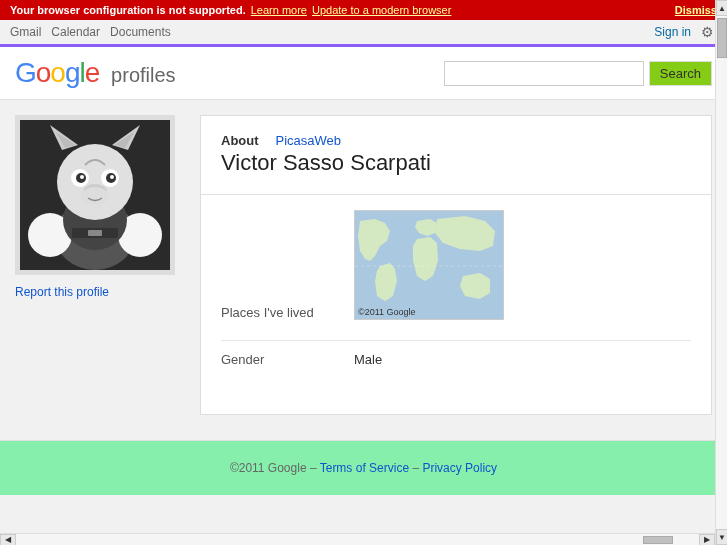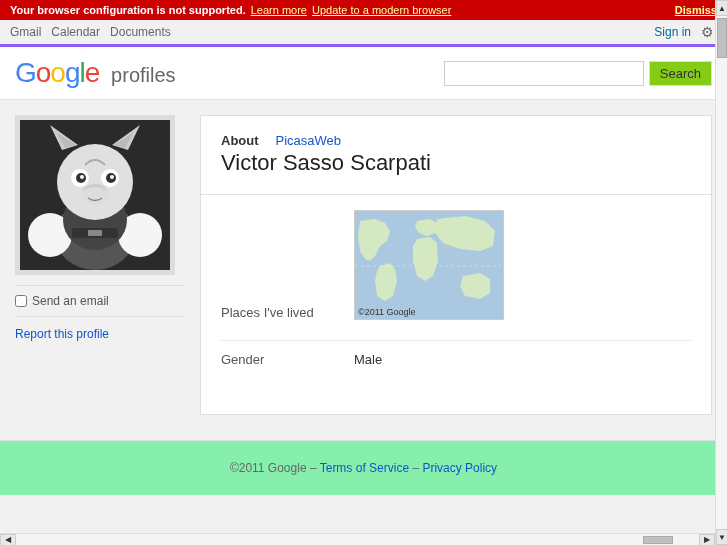--- a/index.html
+++ b/index.html
@@ -387,24 +387,20 @@
 
         <path d="M 68 78 Q 75 83 82 78" stroke="#888" stroke-width="1.5" fill="none"></path>
 
         <path d="M 65 45 Q 75 35 85 45" stroke="#aaa" stroke-width="2" fill="none"></path>
 
         <rect x="52" y="108" width="46" height="10" fill="#333" rx="2"></rect>
         <rect x="68" y="110" width="14" height="6" fill="#888" rx="1"></rect>
       </svg>
     </div>
 
-    <div id="send-email-area">
-      <input type="checkbox" style="">
-      <span>Send an email</span>
-    </div>
 
     <a id="report-link">Report this profile</a>
   </div>
 
   <div id="profile-content">
     <div id="profile-header">
       <div id="profile-tabs">
         <a class="profile-tab active">About</a>
         <a class="profile-tab" style="margin-left:5px;">PicasaWeb</a>
       </div>

